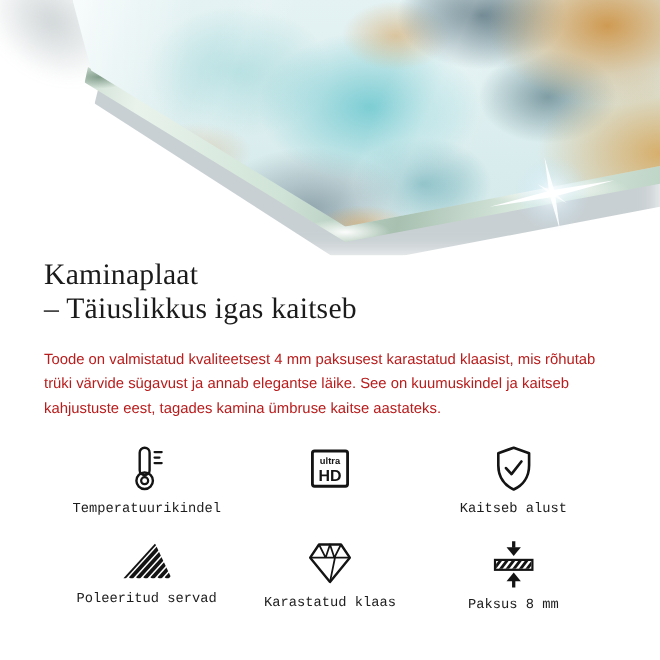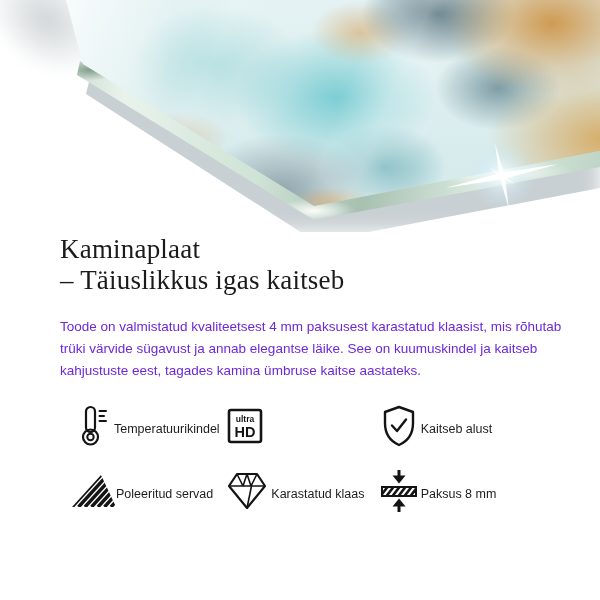--- a/index.html
+++ b/index.html
@@ -55,49 +55,49 @@
   .glass-gloss {
     position:absolute; inset:0;
     clip-path:polygon(66px 0px, 600px 0px, 600px 151px, 314px 206px, 83px 64px);
     background:
       linear-gradient(113deg, rgba(255,255,255,0) 30%, rgba(255,255,255,.13) 34%, rgba(255,255,255,0) 40%),
       linear-gradient(113deg, rgba(255,255,255,0) 55%, rgba(255,255,255,.25) 62%, rgba(255,255,255,0) 70%);
   }
   .sparkle { position:absolute; left:437px; top:121px; }
 
   
-  .content { padding:0 60px; }
+  .content { padding:0 40px; }
   h1 {
     margin:2px 0 0 0;
     font-family:"Liberation Serif", serif;
     font-weight:400;
     font-size:27px; line-height:31px;
     color:#1b1b1b; letter-spacing:.2px;
   }
   h1 span { display:block; }
   .desc {
     margin:20px 0 0 0;
     width:528px;
     font-size:13.5px; line-height:22px;
-    color:#6d28d9;
+    color:#b91c1c;
   }
 
   
   .features {
     margin:22px 10px 0 10px;
     display:grid;
     grid-template-columns:repeat(3, 1fr);
     row-gap:20px;
   }
-  .feature { display:flex; flex-direction:row; align-items:center; }
+  .feature { display:flex; flex-direction:column; align-items:center; }
   .feature svg { display:block; }
   .flabel {
     margin-top:6px;
     font-size:12.5px; line-height:16px;
-    color:#1d1d1d; 
+    color:#1d1d1d; font-family:Liberation Mono, monospace;
   }
   .icon-stroke { fill:none; stroke:#141414; }
 </style>
 </head>
 <body>
 
 <div class="page">
 
   <div class="hero">
     <div class="corner-haze"></div>

